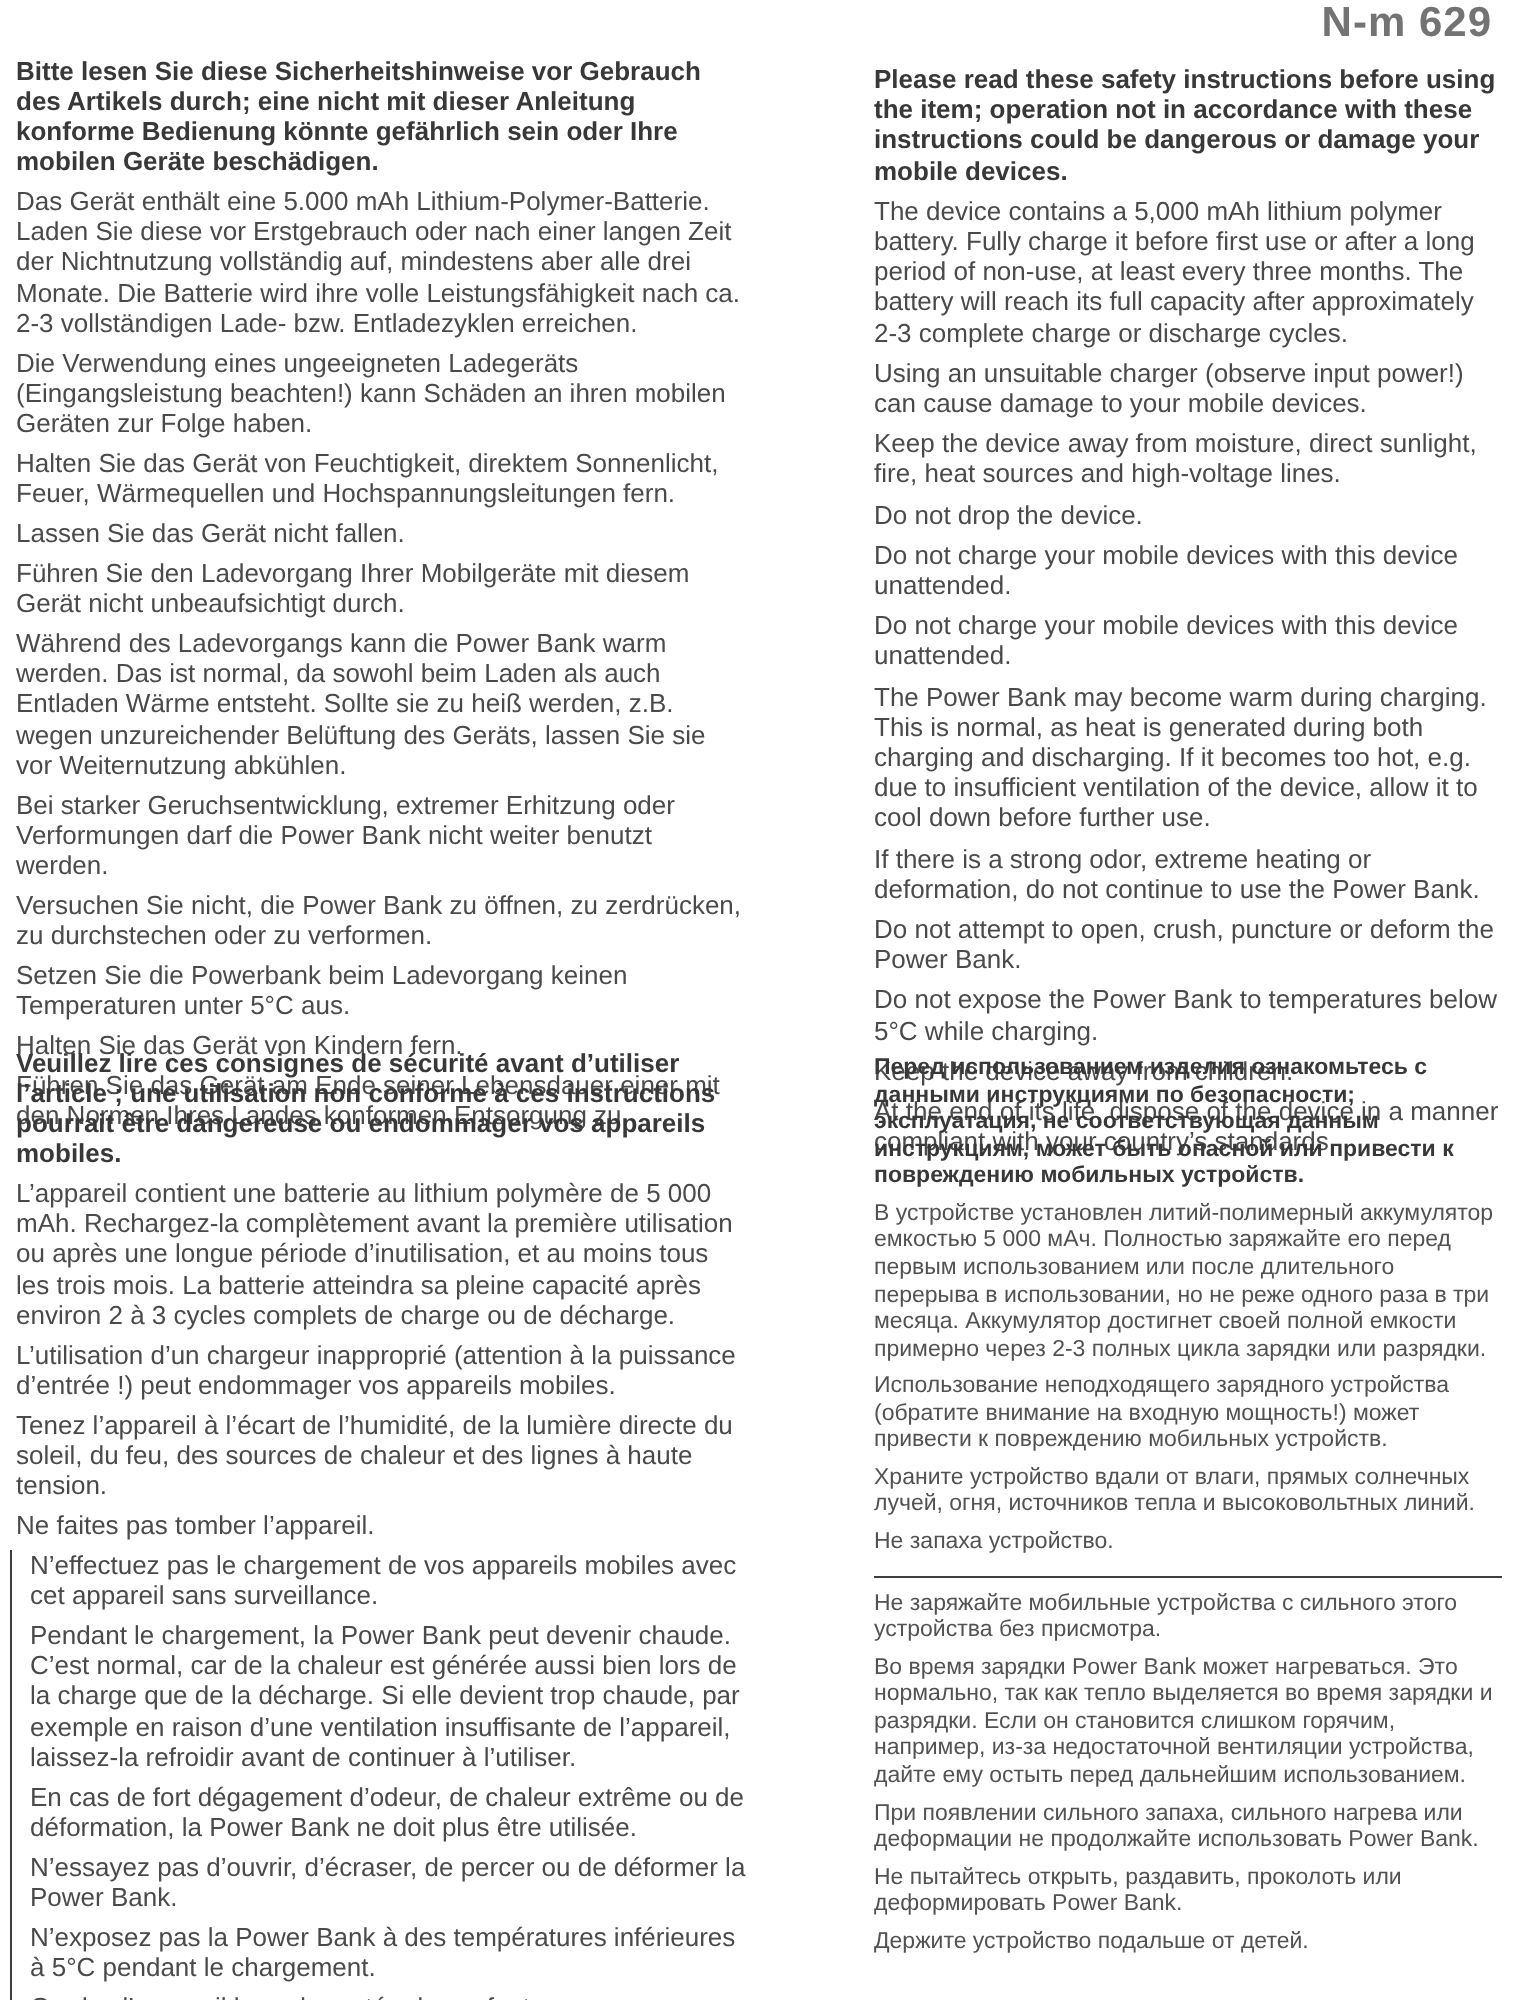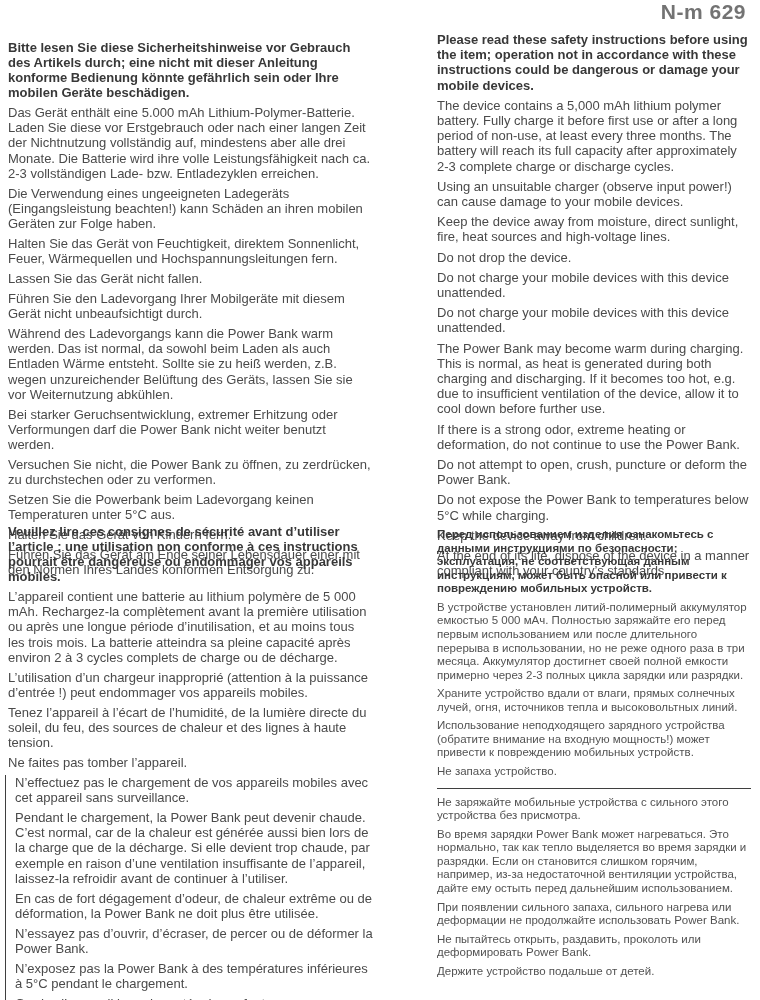--- a/index.html
+++ b/index.html
@@ -18,21 +18,21 @@
     margin: 0;
     font-size: 21px;
     font-weight: bold;
     letter-spacing: 0.5px;
     color: #737373;
     font-family: "Liberation Sans", sans-serif;
   }
   .col { position: absolute; color: #4a4a4a; }
   .col p { margin: 0 0 5px 0; }
   .intro { font-weight: bold; color: #383838; margin: 0 0 6px 0; }
-  .de { left: 8px;   top: 40px;  width: 366px; font-size: 13px;   line-height: 1.16; }
+  .de { left: 8px;   top: 28px;  width: 366px; font-size: 13px;   line-height: 1.16; }
   .en { left: 437px; top: 32px;  width: 314px; font-size: 13px; line-height: 1.17; }
   .fr { left: 8px;   top: 524px; width: 366px; font-size: 13px;   line-height: 1.16; }
   .ru { left: 437px; top: 528px; width: 314px; font-size: 11.5px; line-height: 1.18; color: #525252; }
   .gap-above { margin-top: 13px; }
   .change-bar {
     border-left: 1.5px solid #3f3f3f;
     padding-left: 9px;
     margin-left: -3px;
     padding-bottom: 28px; 
   }
@@ -93,22 +93,22 @@
       <p>N’essayez pas d’ouvrir, d’écraser, de percer ou de déformer la Power Bank.</p>
       <p>N’exposez pas la Power Bank à des températures inférieures à 5°C pendant le chargement.</p>
       <p>Gardez l’appareil hors de portée des enfants.</p>
 
     </div>
   </section>
 
   <section class="col ru">
     <p class="intro">Перед использованием изделия ознакомьтесь с данными инструкциями по безопасности; эксплуатация, не соответствующая данным инструкциям, может быть опасной или привести к повреждению мобильных устройств.</p>
     <p>В устройстве установлен литий-полимерный аккумулятор емкостью 5 000 мАч. Полностью заряжайте его перед первым использованием или после длительного перерыва в использовании, но не реже одного раза в три месяца. Аккумулятор достигнет своей полной емкости примерно через 2-3 полных цикла зарядки или разрядки.</p>
+    <p>Использование неподходящего зарядного устройства (обратите внимание на входную мощность!) может привести к повреждению мобильных устройств.</p>
     <p>Храните устройство вдали от влаги, прямых солнечных лучей, огня, источников тепла и высоковольтных линий.</p>
-    <p>Использование неподходящего зарядного устройства (обратите внимание на входную мощность!) может привести к повреждению мобильных устройств.</p>
     <p>Не запаха устройство.</p>
     <div class="ruled-group">
       <p>Не заряжайте мобильные устройства с сильного этого устройства без присмотра.</p>
       <p>Во время зарядки Power Bank может нагреваться. Это нормально, так как тепло выделяется во время зарядки и разрядки. Если он становится слишком горячим, например, из-за недостаточной вентиляции устройства, дайте ему остыть перед дальнейшим использованием.</p>
       <p>При появлении сильного запаха, сильного нагрева или деформации не продолжайте использовать Power Bank.</p>
       <p>Не пытайтесь открыть, раздавить, проколоть или деформировать Power Bank.</p>
       <p>Держите устройство подальше от детей.</p>
 
     </div>
   </section>

